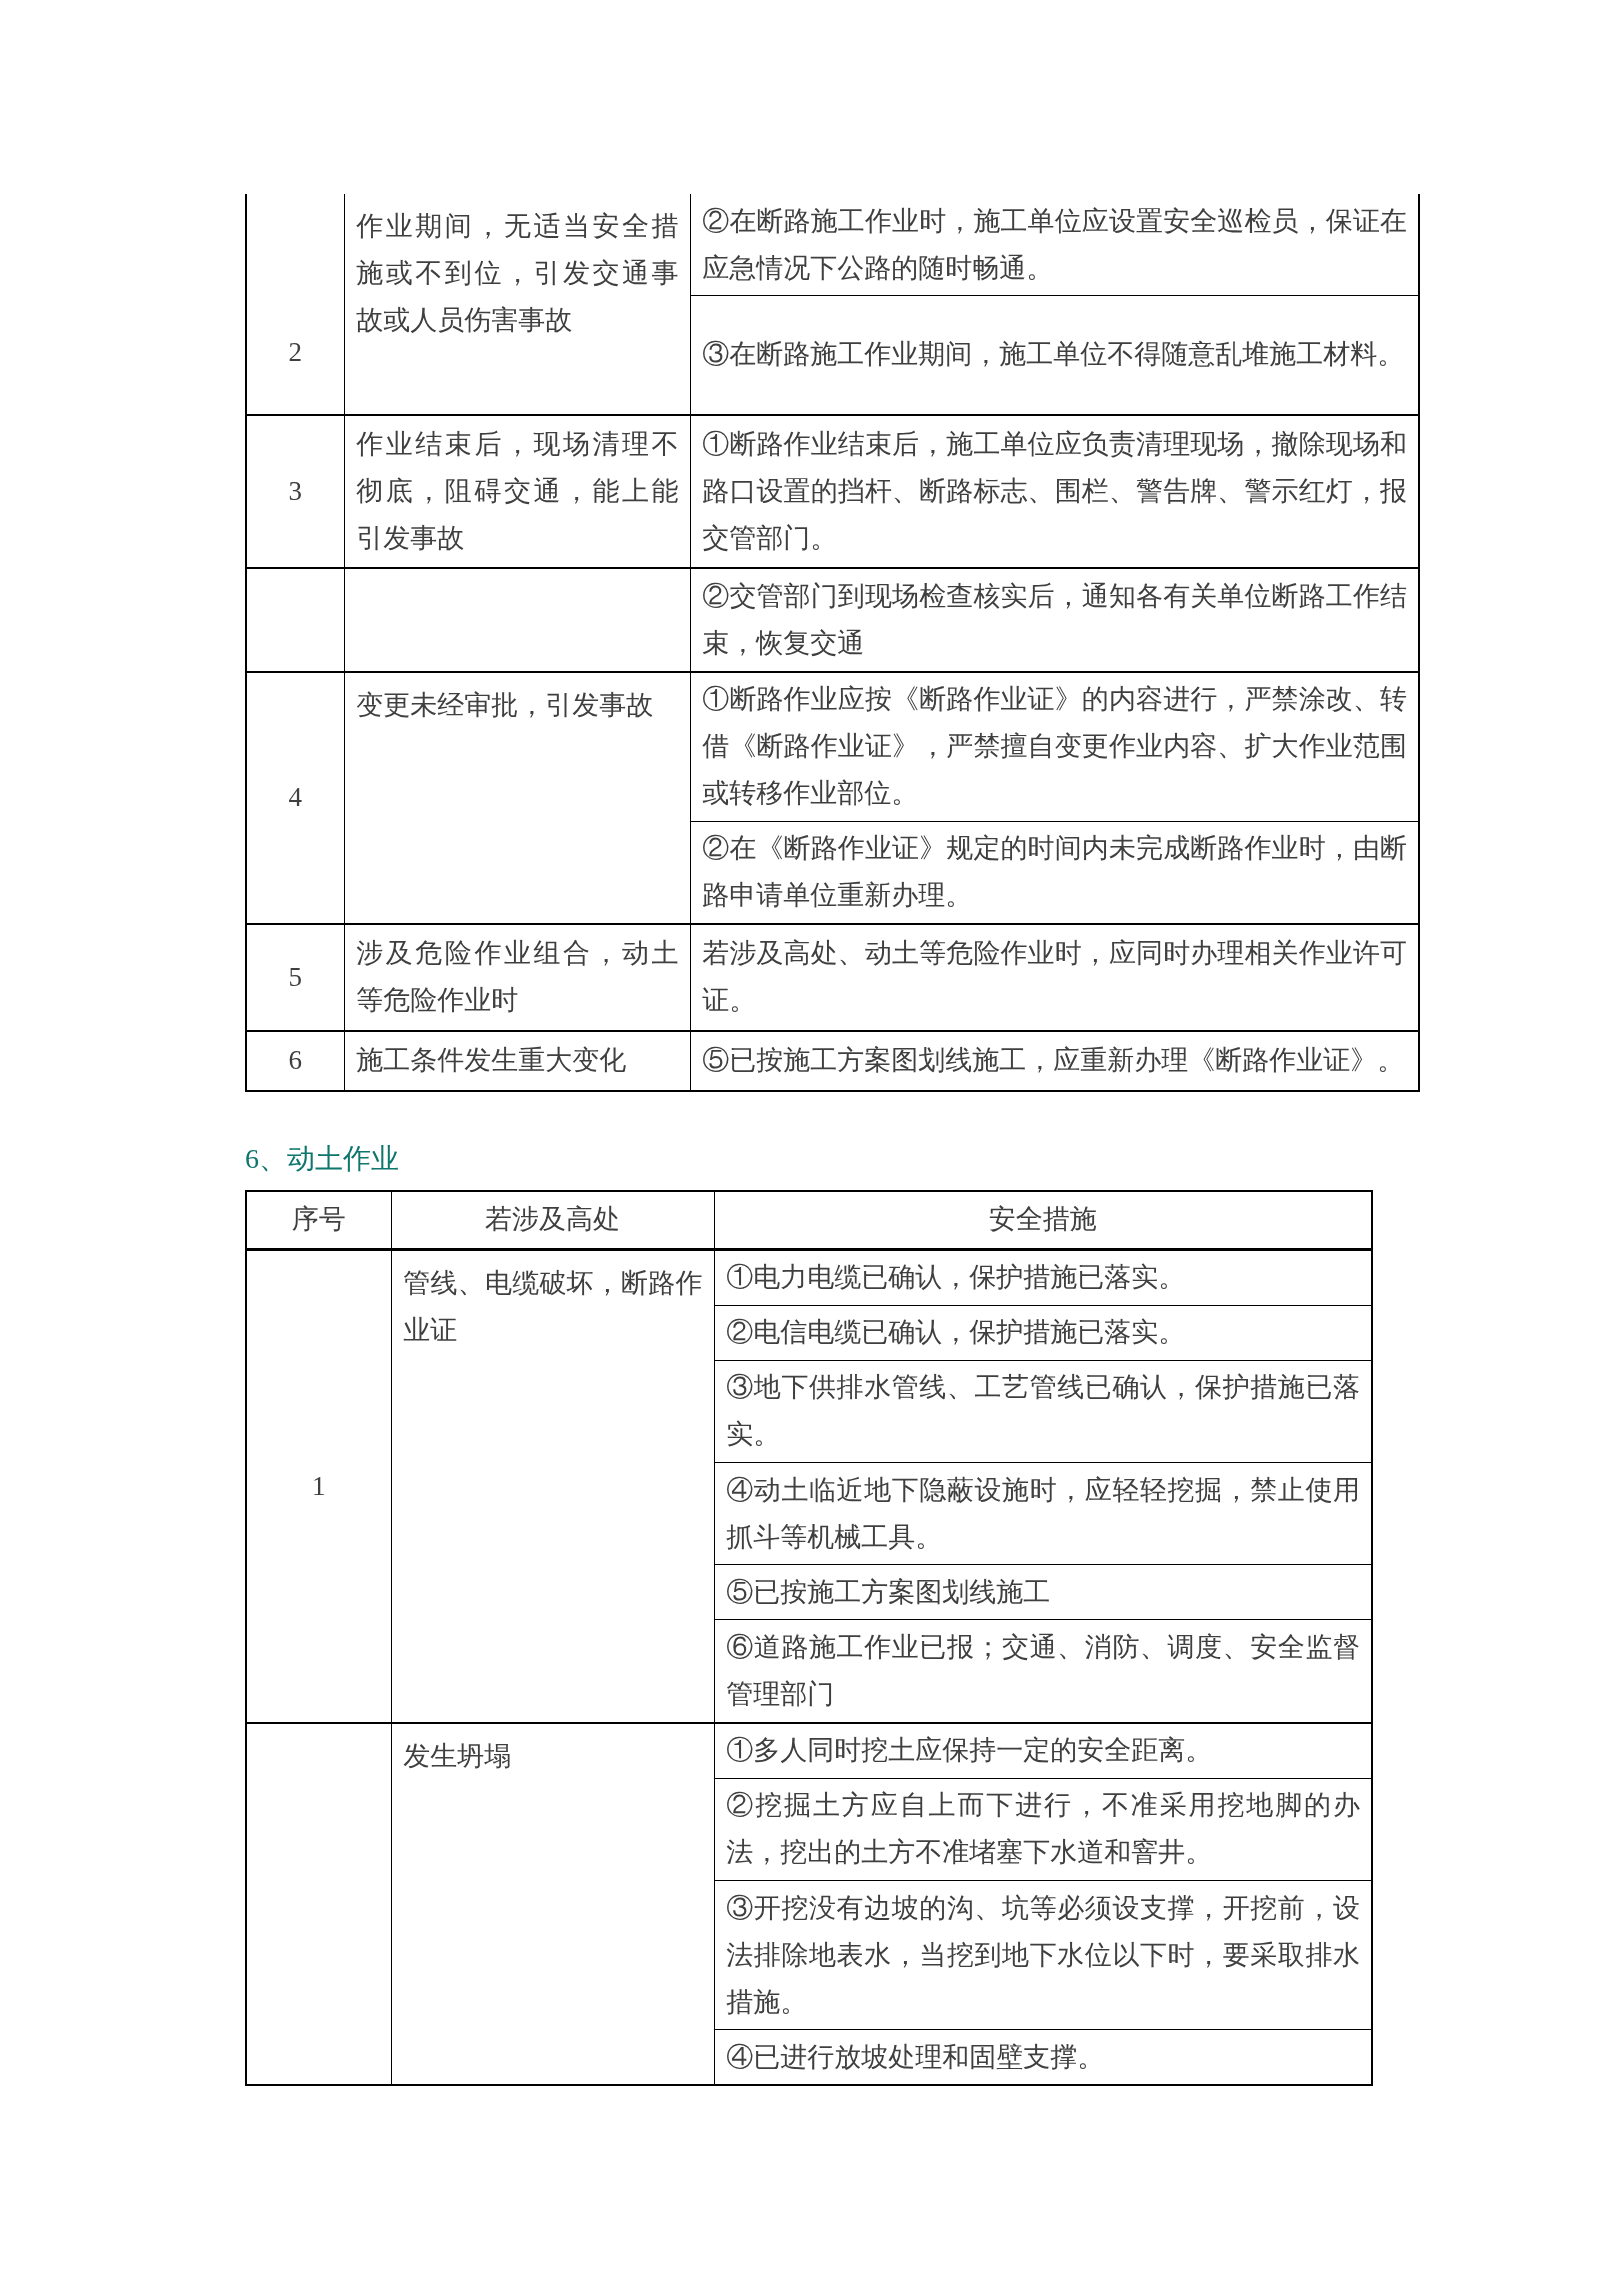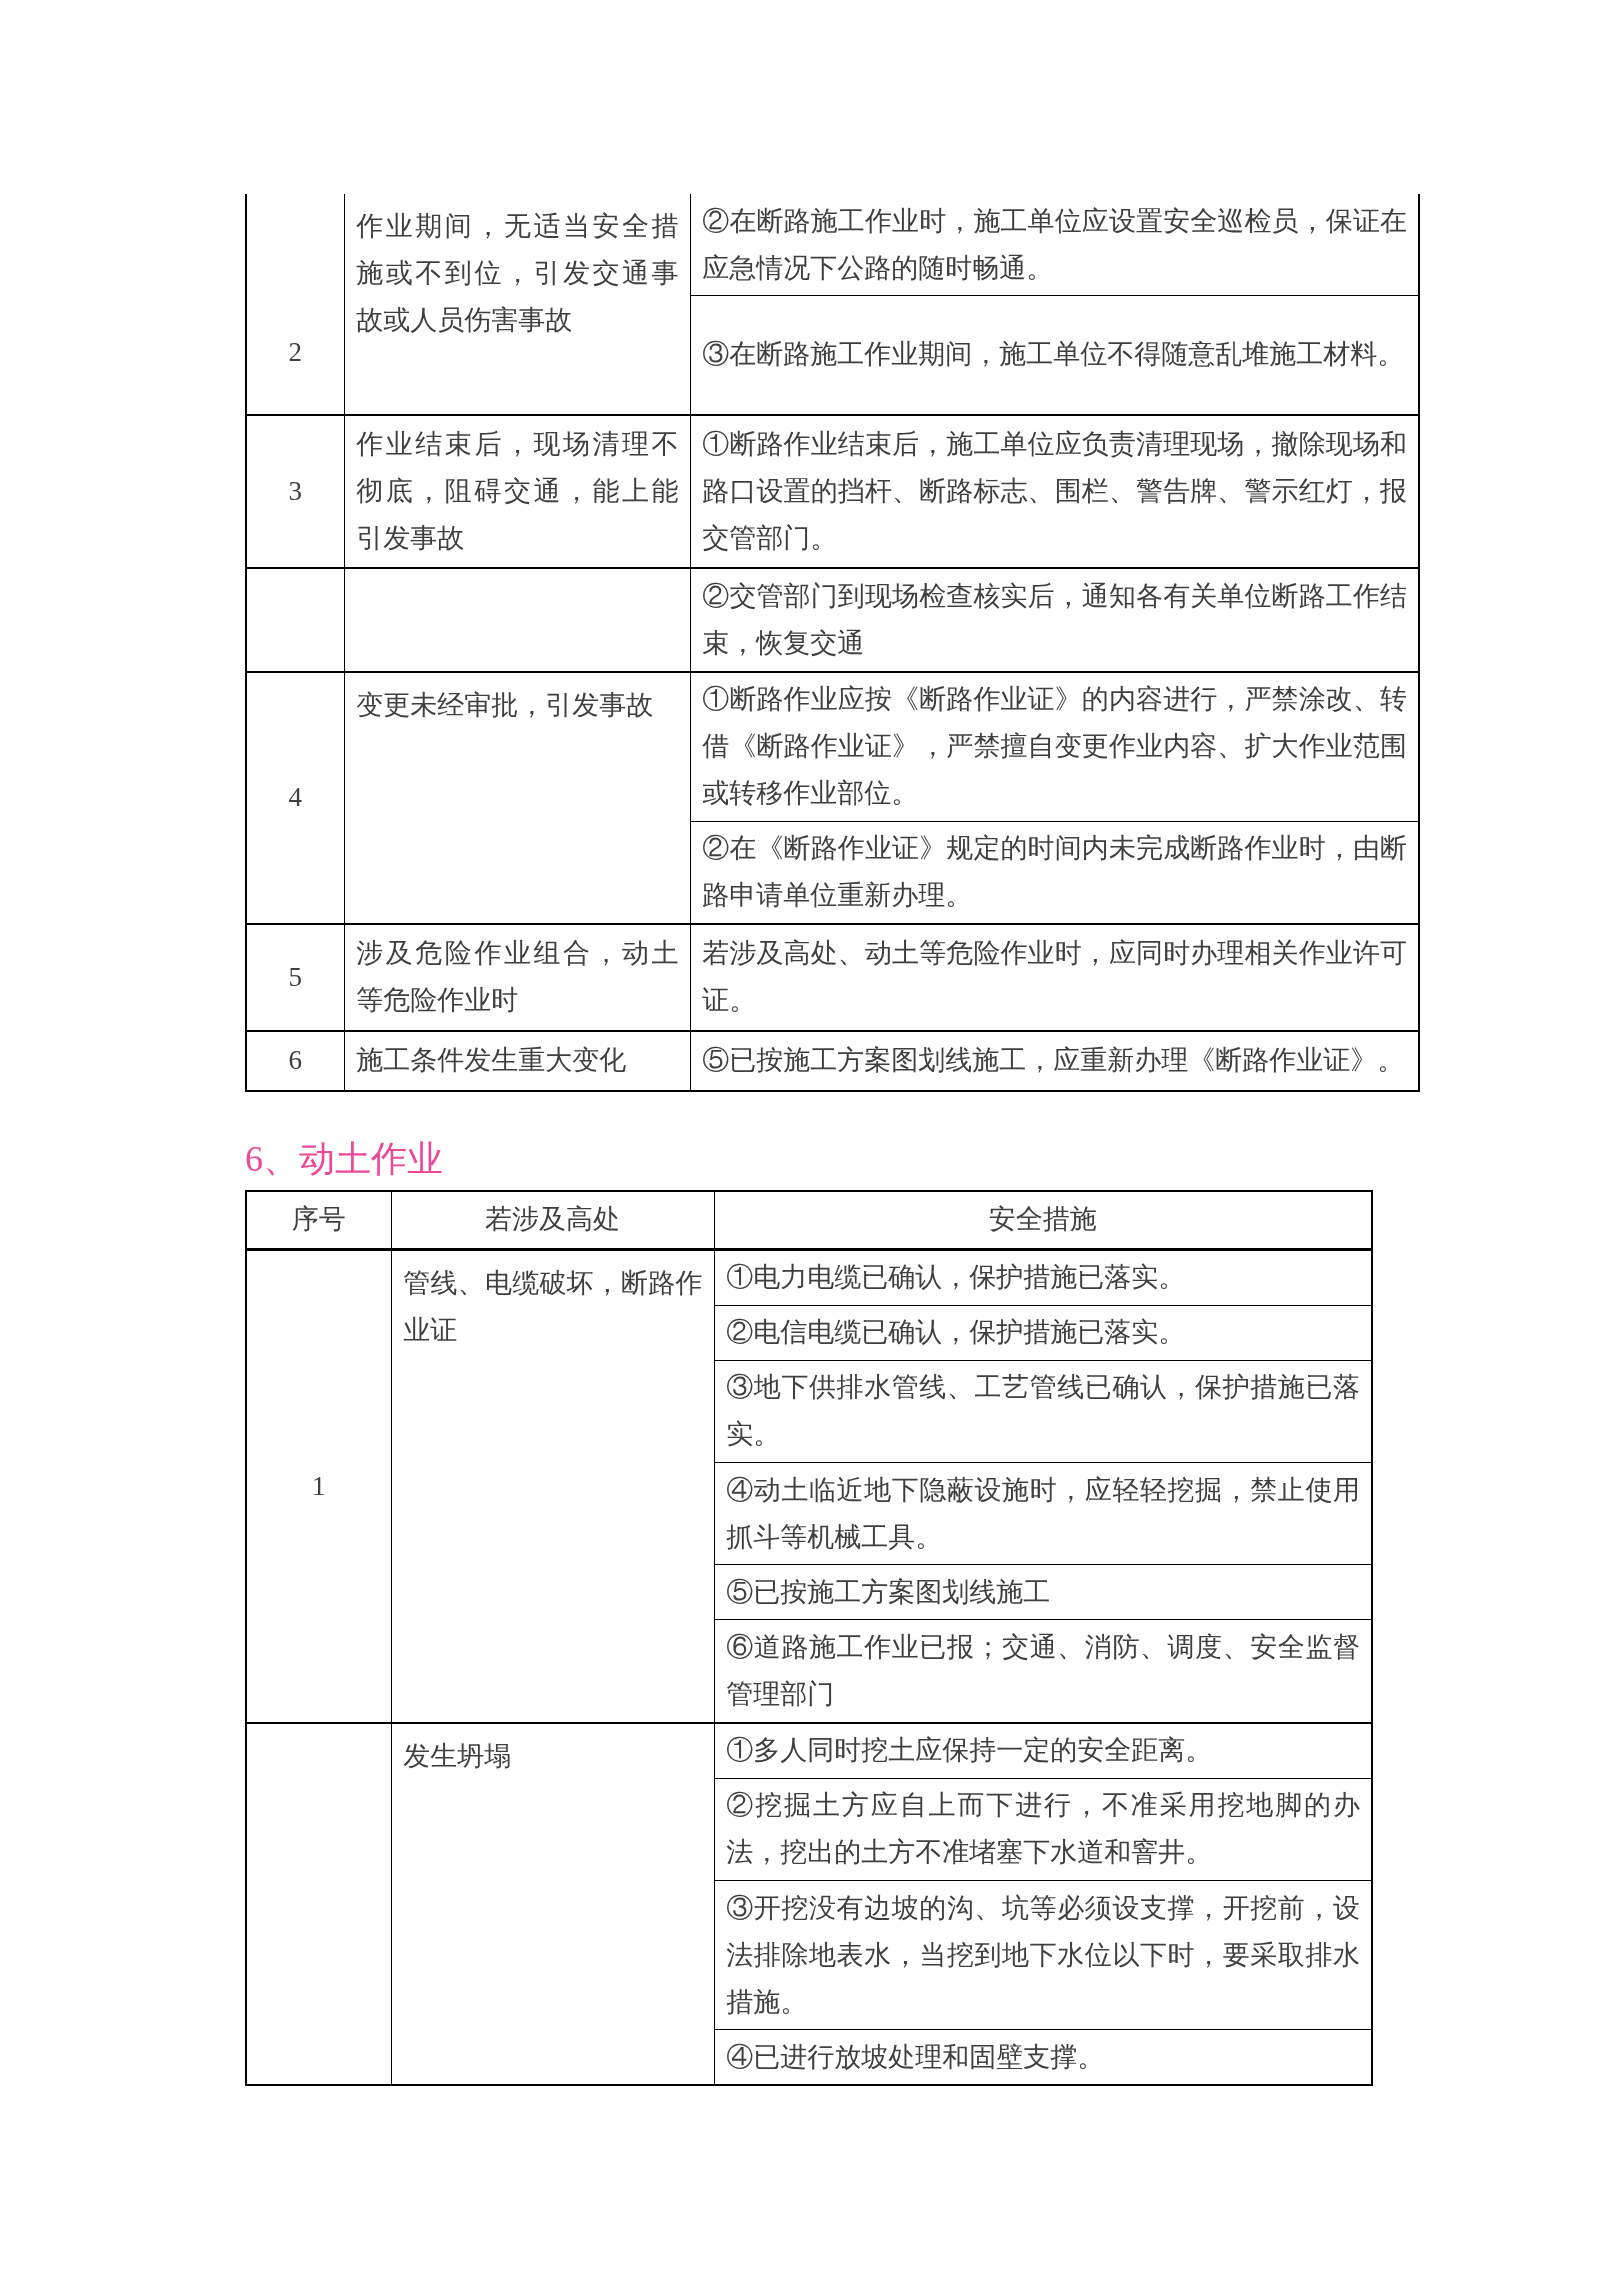--- a/index.html
+++ b/index.html
@@ -76,23 +76,23 @@
   #table2 tr:nth-child(6)  { height: 49px; }
   #table2 tr:nth-child(7)  { height: 94px; }
   #table2 tr:nth-child(8)  { height: 49px; }
   #table2 tr:nth-child(9)  { height: 100px; }
   #table2 tr:nth-child(10) { height: 147px; }
   #table2 tr:nth-child(11) { height: 51px; }
   #section-heading {
     position: absolute;
     left: 245px;
     top: 1140px;
-    font-size: 36px;
+    font-size: 28px;
     line-height: 38px;
-    color: #ec4899;
+    color: #0f766e;
   }
 </style>
 </head>
 <body>
 
 <table id="table1" class="doc-table">
   <colgroup>
     <col style="width:98px">
     <col style="width:346px">
     <col style="width:729px">

